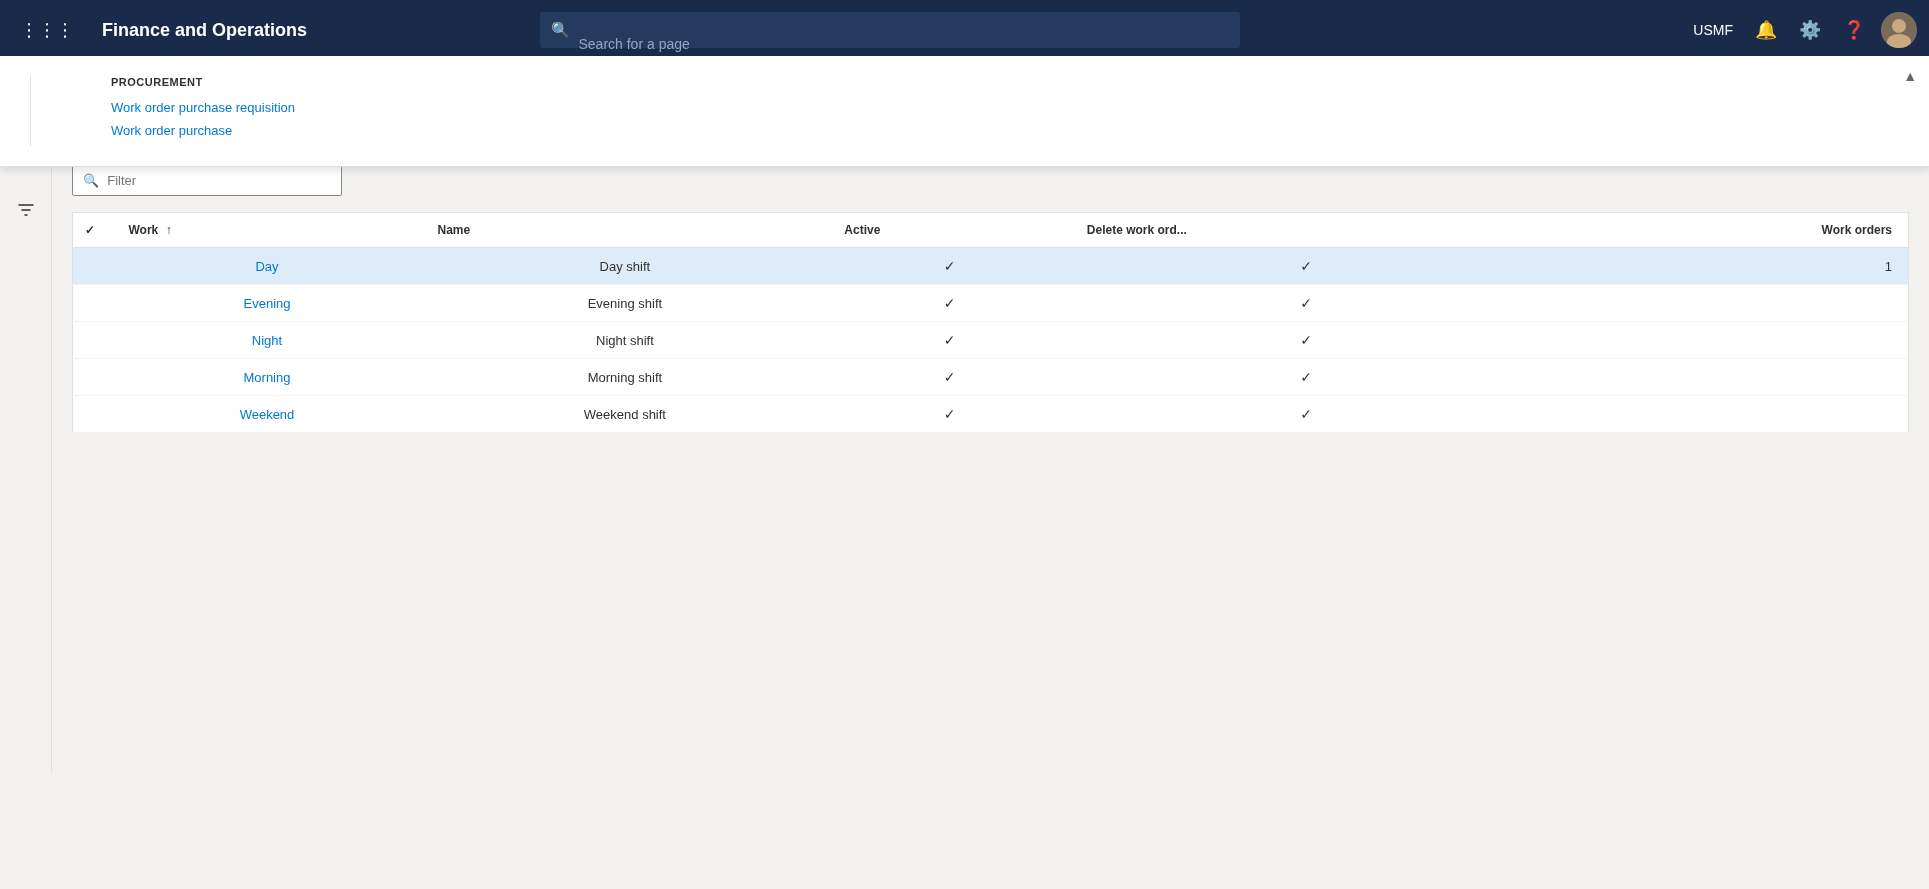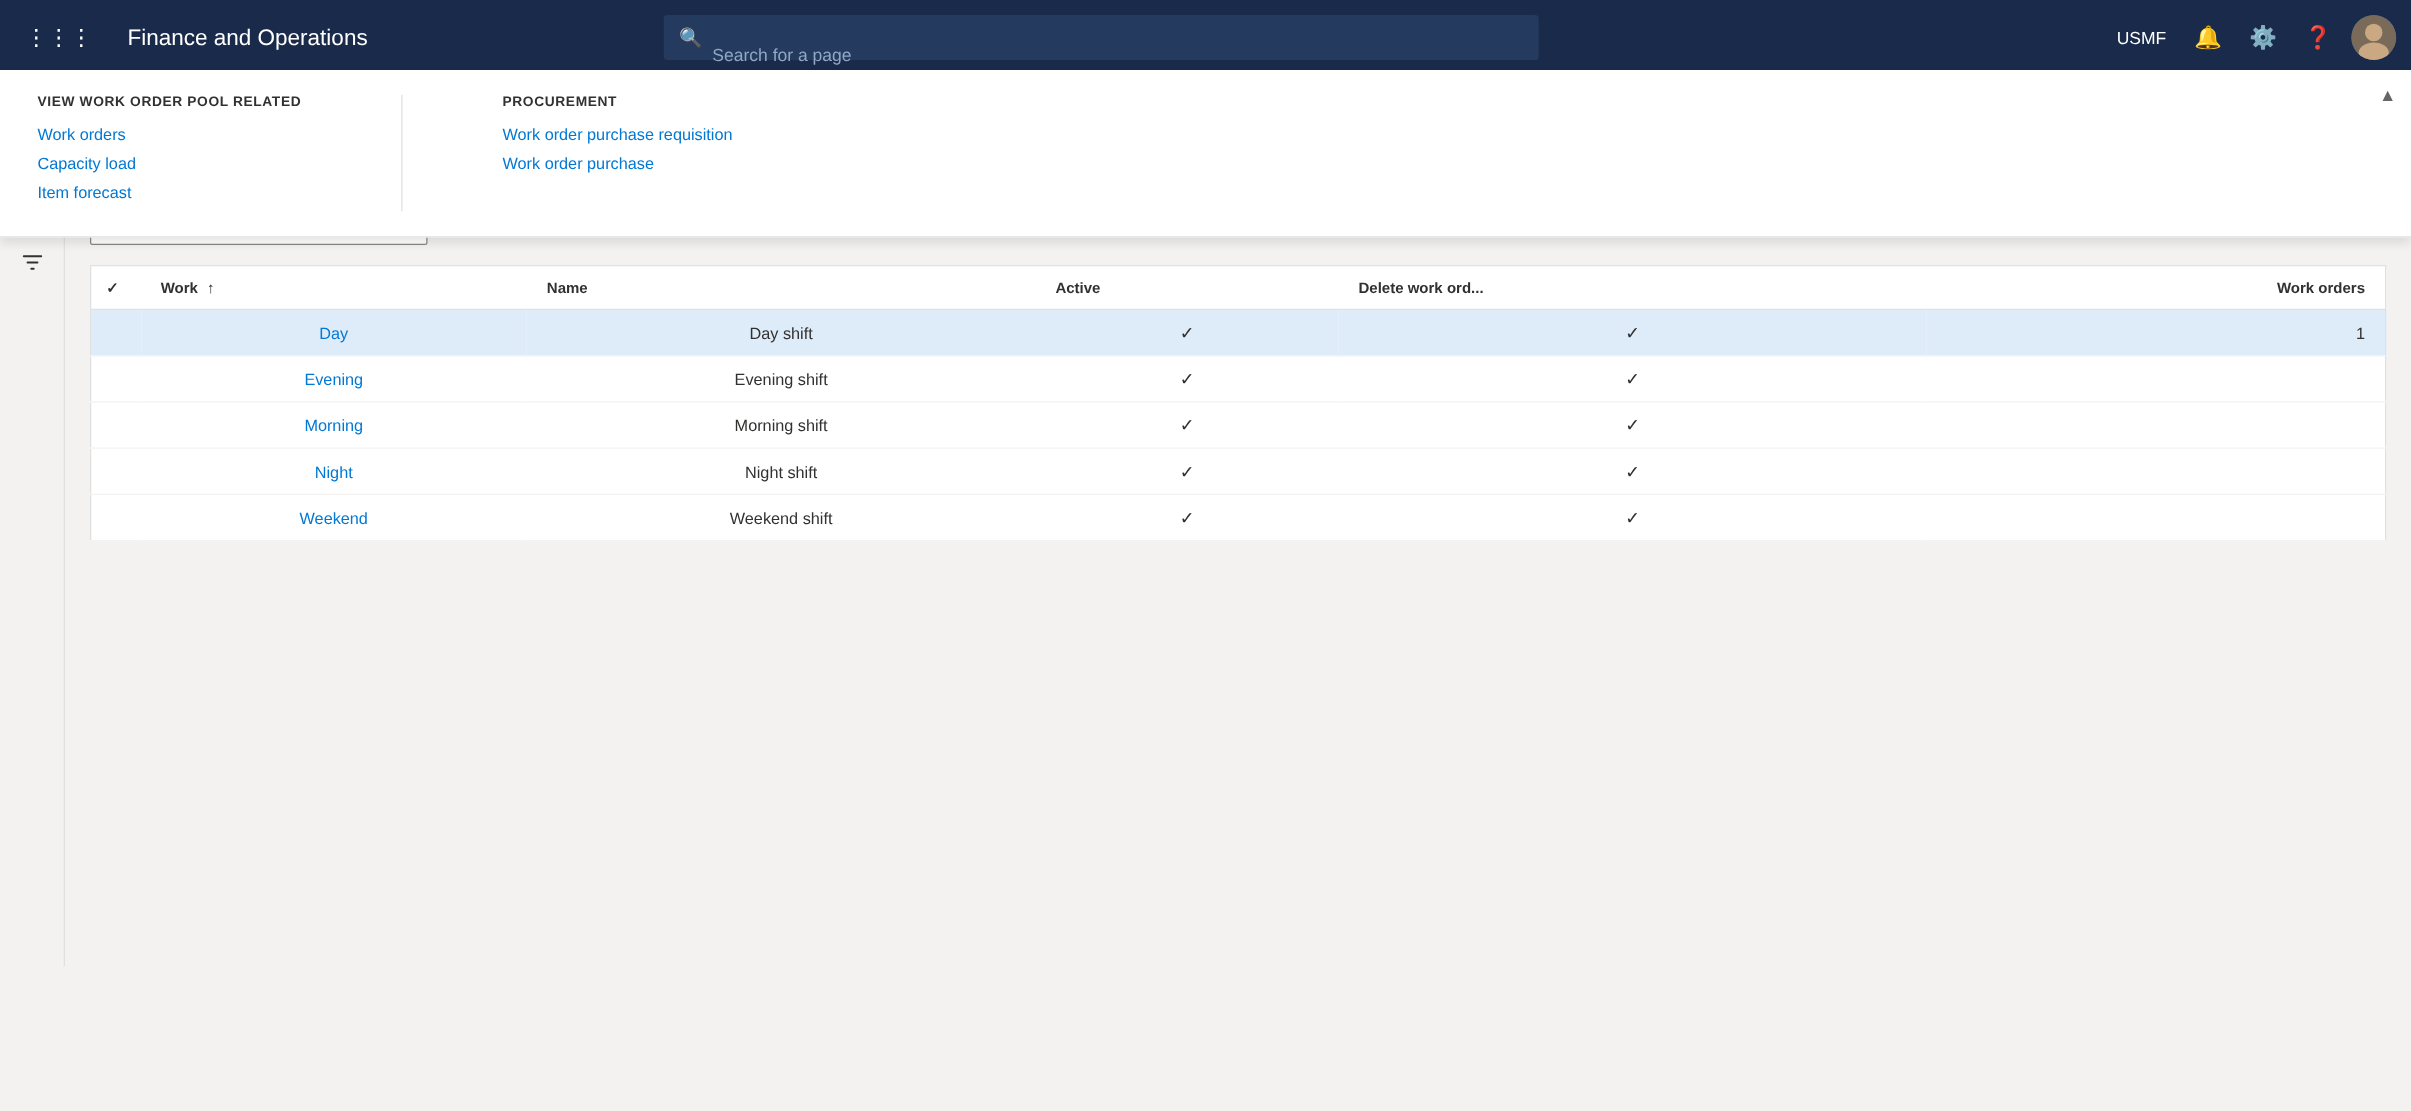--- a/index.html
+++ b/index.html
@@ -8,21 +8,21 @@
     
     .top-nav {
       background: #1a2a4a;
       height: 60px;
       display: flex;
       align-items: center;
       padding: 0 12px;
       gap: 12px;
     }
     .top-nav-grid { color: white; font-size: 18px; cursor: pointer; padding: 8px; }
-    .top-nav-title { color: white; font-size: 18px; font-weight: 400; flex: 0 0 auto; margin-left: 8px; }
+    .top-nav-title { color: white; font-size: 18px; font-weight: 700; flex: 0 0 auto; margin-left: 8px; }
     .top-nav-search {
       flex: 1;
       max-width: 700px;
       margin: 0 auto;
       background: #243a5e;
       border: none;
       border-radius: 3px;
       height: 36px;
       display: flex;
       align-items: center;
@@ -297,26 +297,20 @@
       <span>🔔</span>
       <span class="badge">0</span>
     </div>
     <div class="cmd-right-icon">↻</div>
     <div class="cmd-right-icon">⧉</div>
     <div class="cmd-right-icon">✕</div>
   </div>
 </div>
 
 <div class="dropdown-menu">
-  <div class="dropdown-section">
-    <h4>VIEW WORK ORDER POOL RELATED</h4>
-    <a>Work orders</a>
-    <a>Capacity load</a>
-    <a>Item forecast</a>
-  </div>
   <div class="dropdown-divider"></div>
   <div class="dropdown-section">
     <h4>PROCUREMENT</h4>
     <a>Work order purchase requisition</a>
     <a>Work order purchase</a>
   </div>
   <button class="collapse-btn">▲</button>
 </div>
 
 <div style="display:flex; height: calc(889px - 60px - 56px - 116px);">
@@ -369,31 +363,31 @@
           <td class="check-col"></td>
           <td><a class="cell-link">Evening</a></td>
           <td>Evening shift</td>
           <td><span class="checkmark">✓</span></td>
           <td><span class="checkmark">✓</span></td>
           <td style="text-align:right;"></td>
         </tr>
 
         <tr>
           <td class="check-col"></td>
+          <td><a class="cell-link">Night</a></td>
+          <td>Night shift</td>
+          <td><span class="checkmark">✓</span></td>
+          <td><span class="checkmark">✓</span></td>
+          <td style="text-align:right;"></td>
+        </tr>
+
+        <tr>
+          <td class="check-col"></td>
           <td><a class="cell-link">Morning</a></td>
           <td>Morning shift</td>
-          <td><span class="checkmark">✓</span></td>
-          <td><span class="checkmark">✓</span></td>
-          <td style="text-align:right;"></td>
-        </tr>
-
-        <tr>
-          <td class="check-col"></td>
-          <td><a class="cell-link">Night</a></td>
-          <td>Night shift</td>
           <td><span class="checkmark">✓</span></td>
           <td><span class="checkmark">✓</span></td>
           <td style="text-align:right;"></td>
         </tr>
 
         <tr>
           <td class="check-col"></td>
           <td><a class="cell-link">Weekend</a></td>
           <td>Weekend shift</td>
           <td><span class="checkmark">✓</span></td>

